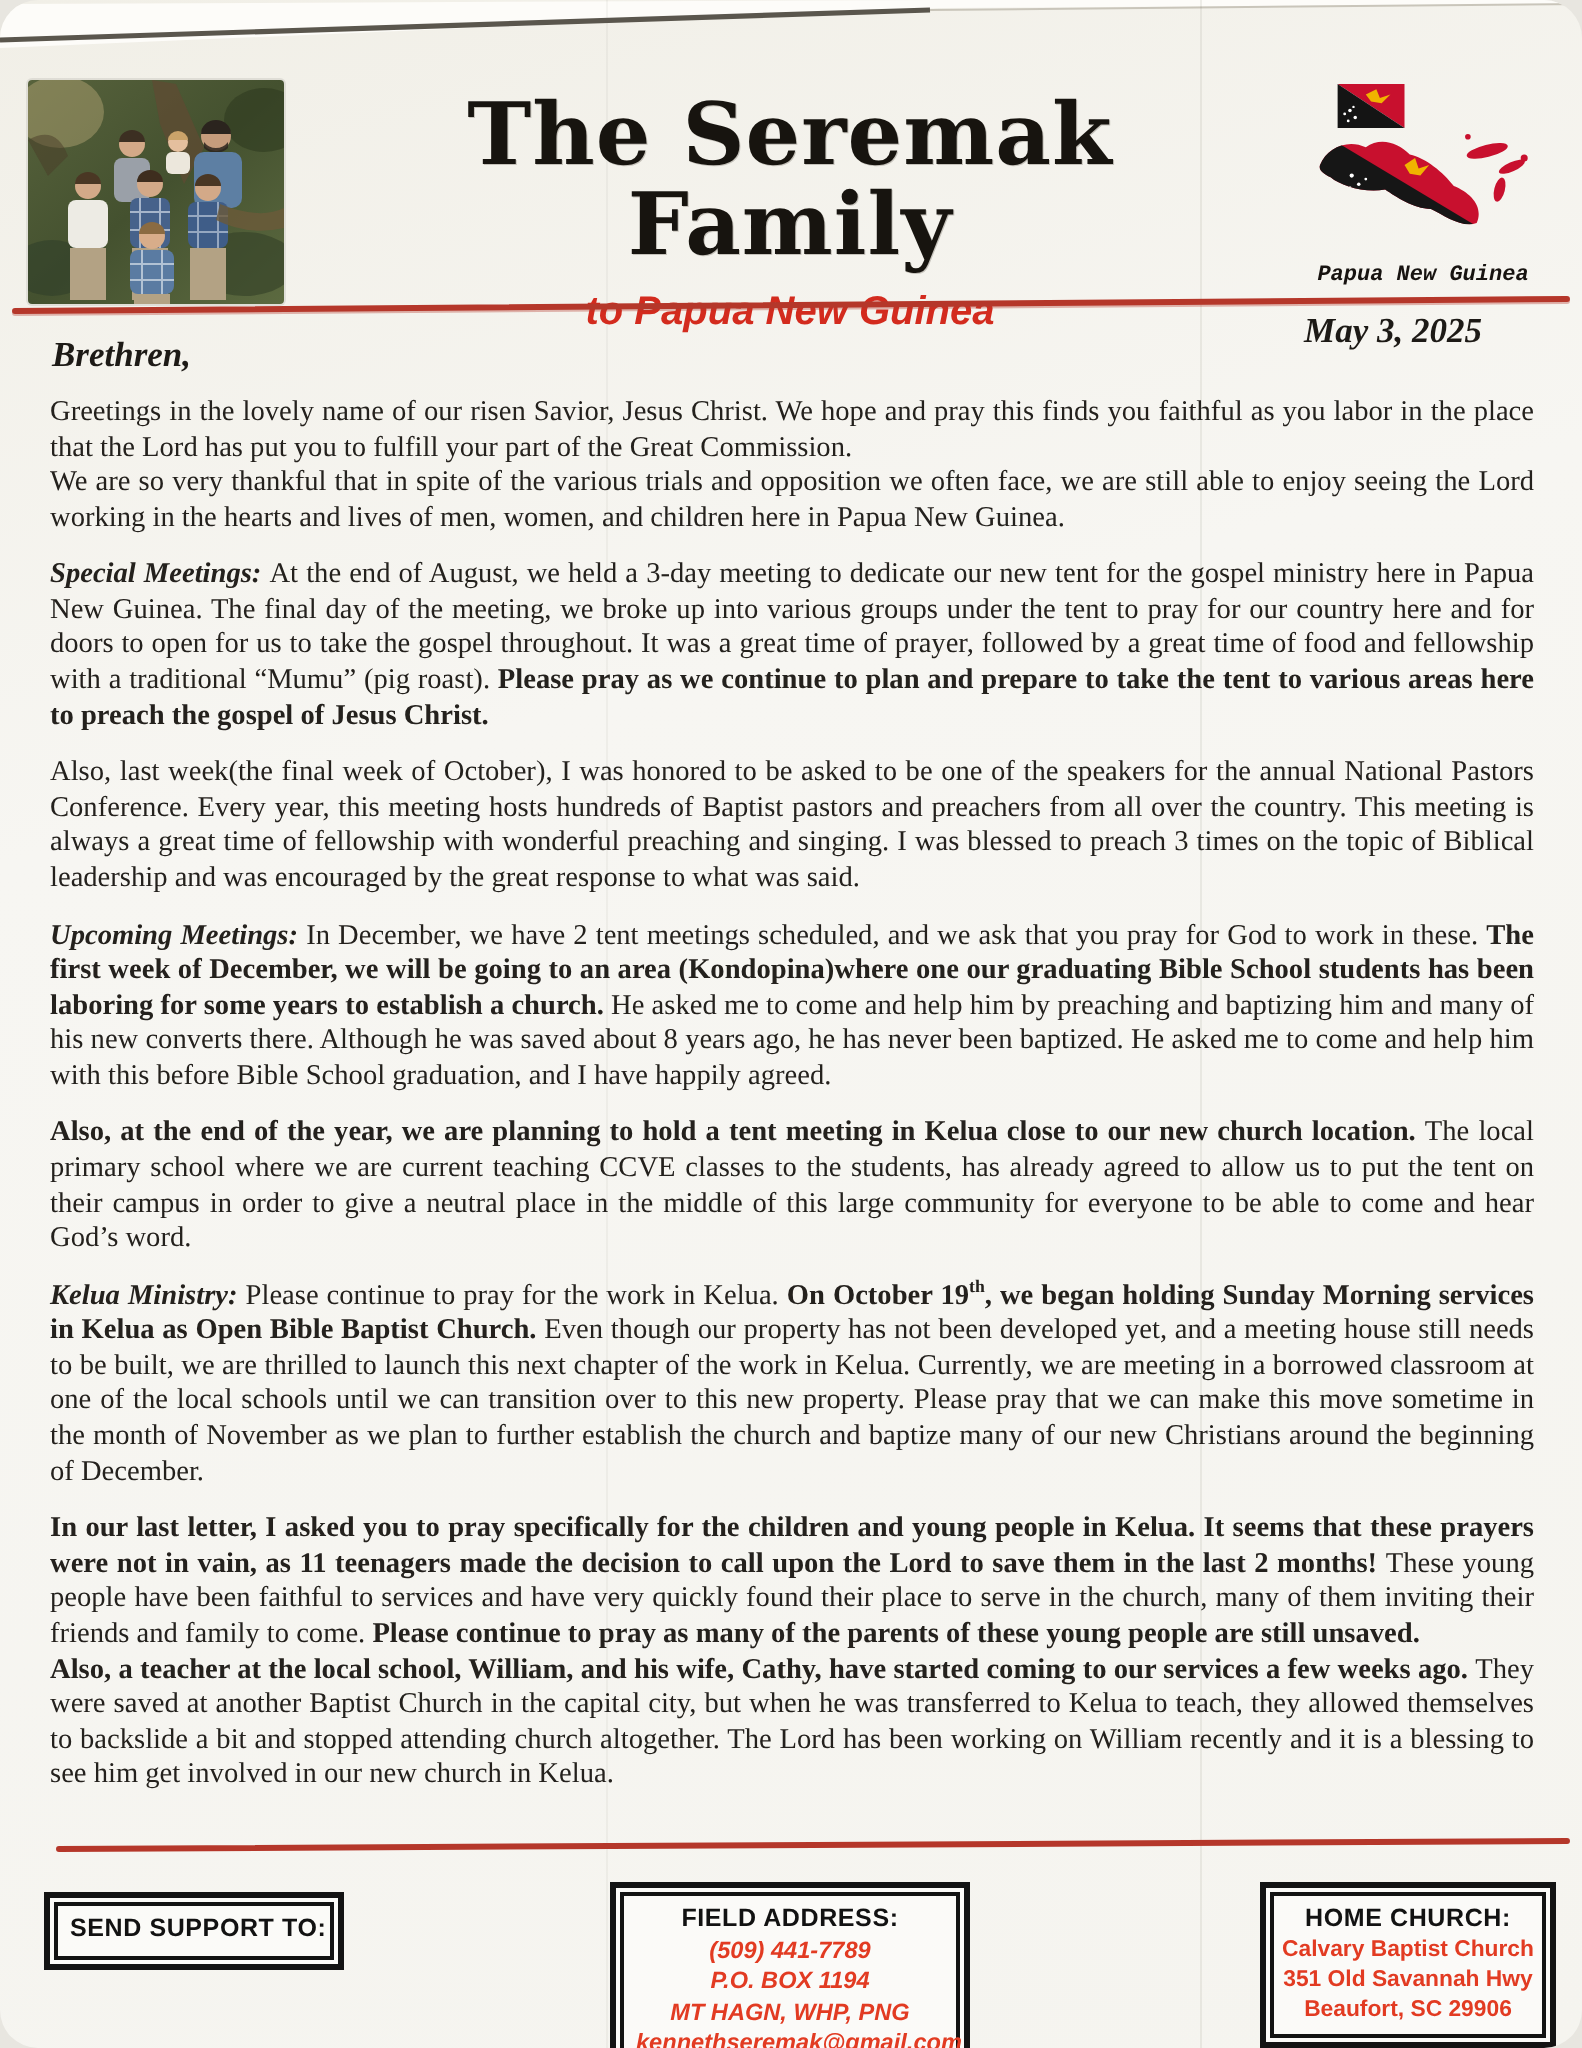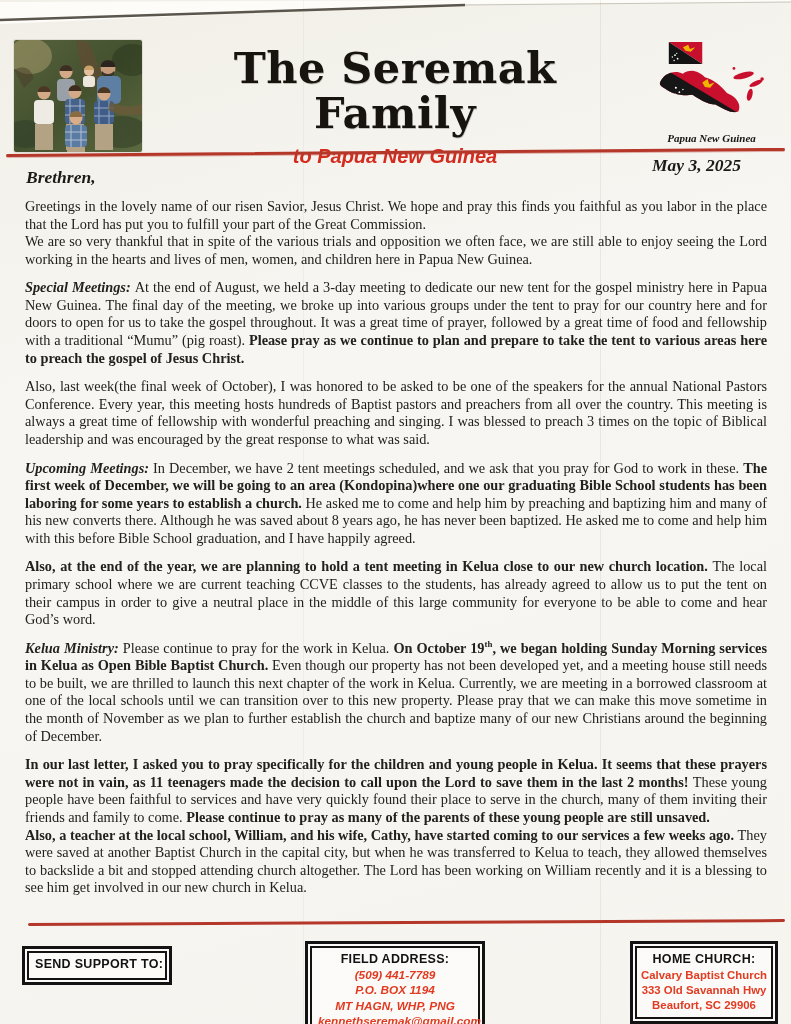--- a/index.html
+++ b/index.html
@@ -11,20 +11,21 @@
   }
   html,body{margin:0;padding:0;background:#e8e6e0;}
   .page{
     position:relative;
     width:791px;height:1024px;
     margin:0 auto;
     background:linear-gradient(165deg,#f1efe7 0%,#f7f6f2 35%,var(--paper) 100%);
     font-family:"Liberation Serif","DejaVu Serif",serif;
     color:var(--ink);
     overflow:hidden;
+    border-radius:19px;
   }
   .fold{position:absolute;top:0;bottom:0;width:1px;background:rgba(110,105,90,0.10);}
   .fold.f1{left:600px;}
   .fold.f2{left:303px;background:rgba(110,105,90,0.06);}
 
   .scan-top{position:absolute;top:0;left:0;width:791px;height:28px;}
 
   
   .photo{position:absolute;left:14px;top:40px;width:128px;height:112px;border-radius:2px;overflow:hidden;box-shadow:0 0 0 1px rgba(0,0,0,0.08);}
   .photo svg{display:block;width:100%;height:100%;}
@@ -36,21 +37,21 @@
   }
   .subtitle{
     margin-top:9px;
     font-family:"Liberation Sans","DejaVu Sans",sans-serif;
     font-weight:bold;font-style:italic;font-size:20px;color:var(--title-red);
   }
   .png-graphic{position:absolute;right:16px;top:42px;width:127px;text-align:center;}
   .png-graphic svg{display:block;width:127px;height:88px;}
   .flag-caption{
     margin-top:2px;
-    font-family:Liberation Serif, serif;
+    font-family:Liberation Mono, monospace;
     font-weight:bold;font-style:italic;font-size:11px;color:#171310;
   }
   .rule{position:absolute;height:3px;background:var(--accent);border-radius:2px;}
   .rule-top{left:6px;right:6px;top:151px;transform:rotate(-0.45deg);box-shadow:0 1px 0 rgba(181,55,42,0.35);}
   .rule-bottom{left:28px;right:6px;top:921px;transform:rotate(-0.3deg);}
 
   .date-line{position:absolute;top:155px;right:50px;font-weight:bold;font-style:italic;font-size:17.5px;color:#1d1a16;}
   .salutation{position:absolute;top:167px;left:26px;font-weight:bold;font-style:italic;font-size:17.5px;color:#1d1a16;text-align:center;}
 
   
@@ -226,19 +227,19 @@
           <div class="box-line">MT HAGN, WHP, PNG</div>
           <div class="box-line">kennethseremak@gmail.com</div>
         </div>
     </div>
   </div>
   <div class="fbox home">
     <div class="fbox-inner">
       <div class="fbox-title">HOME CHURCH:</div>
       <div>
           <div class="box-line">Calvary Baptist Church</div>
-          <div class="box-line">333 Old Savannah Hwy</div>
+          <div class="box-line">351 Old Savannah Hwy</div>
           <div class="box-line">Beaufort, SC 29906</div>
         </div>
     </div>
   </div>
 
 </div>
 
 </body></html>

